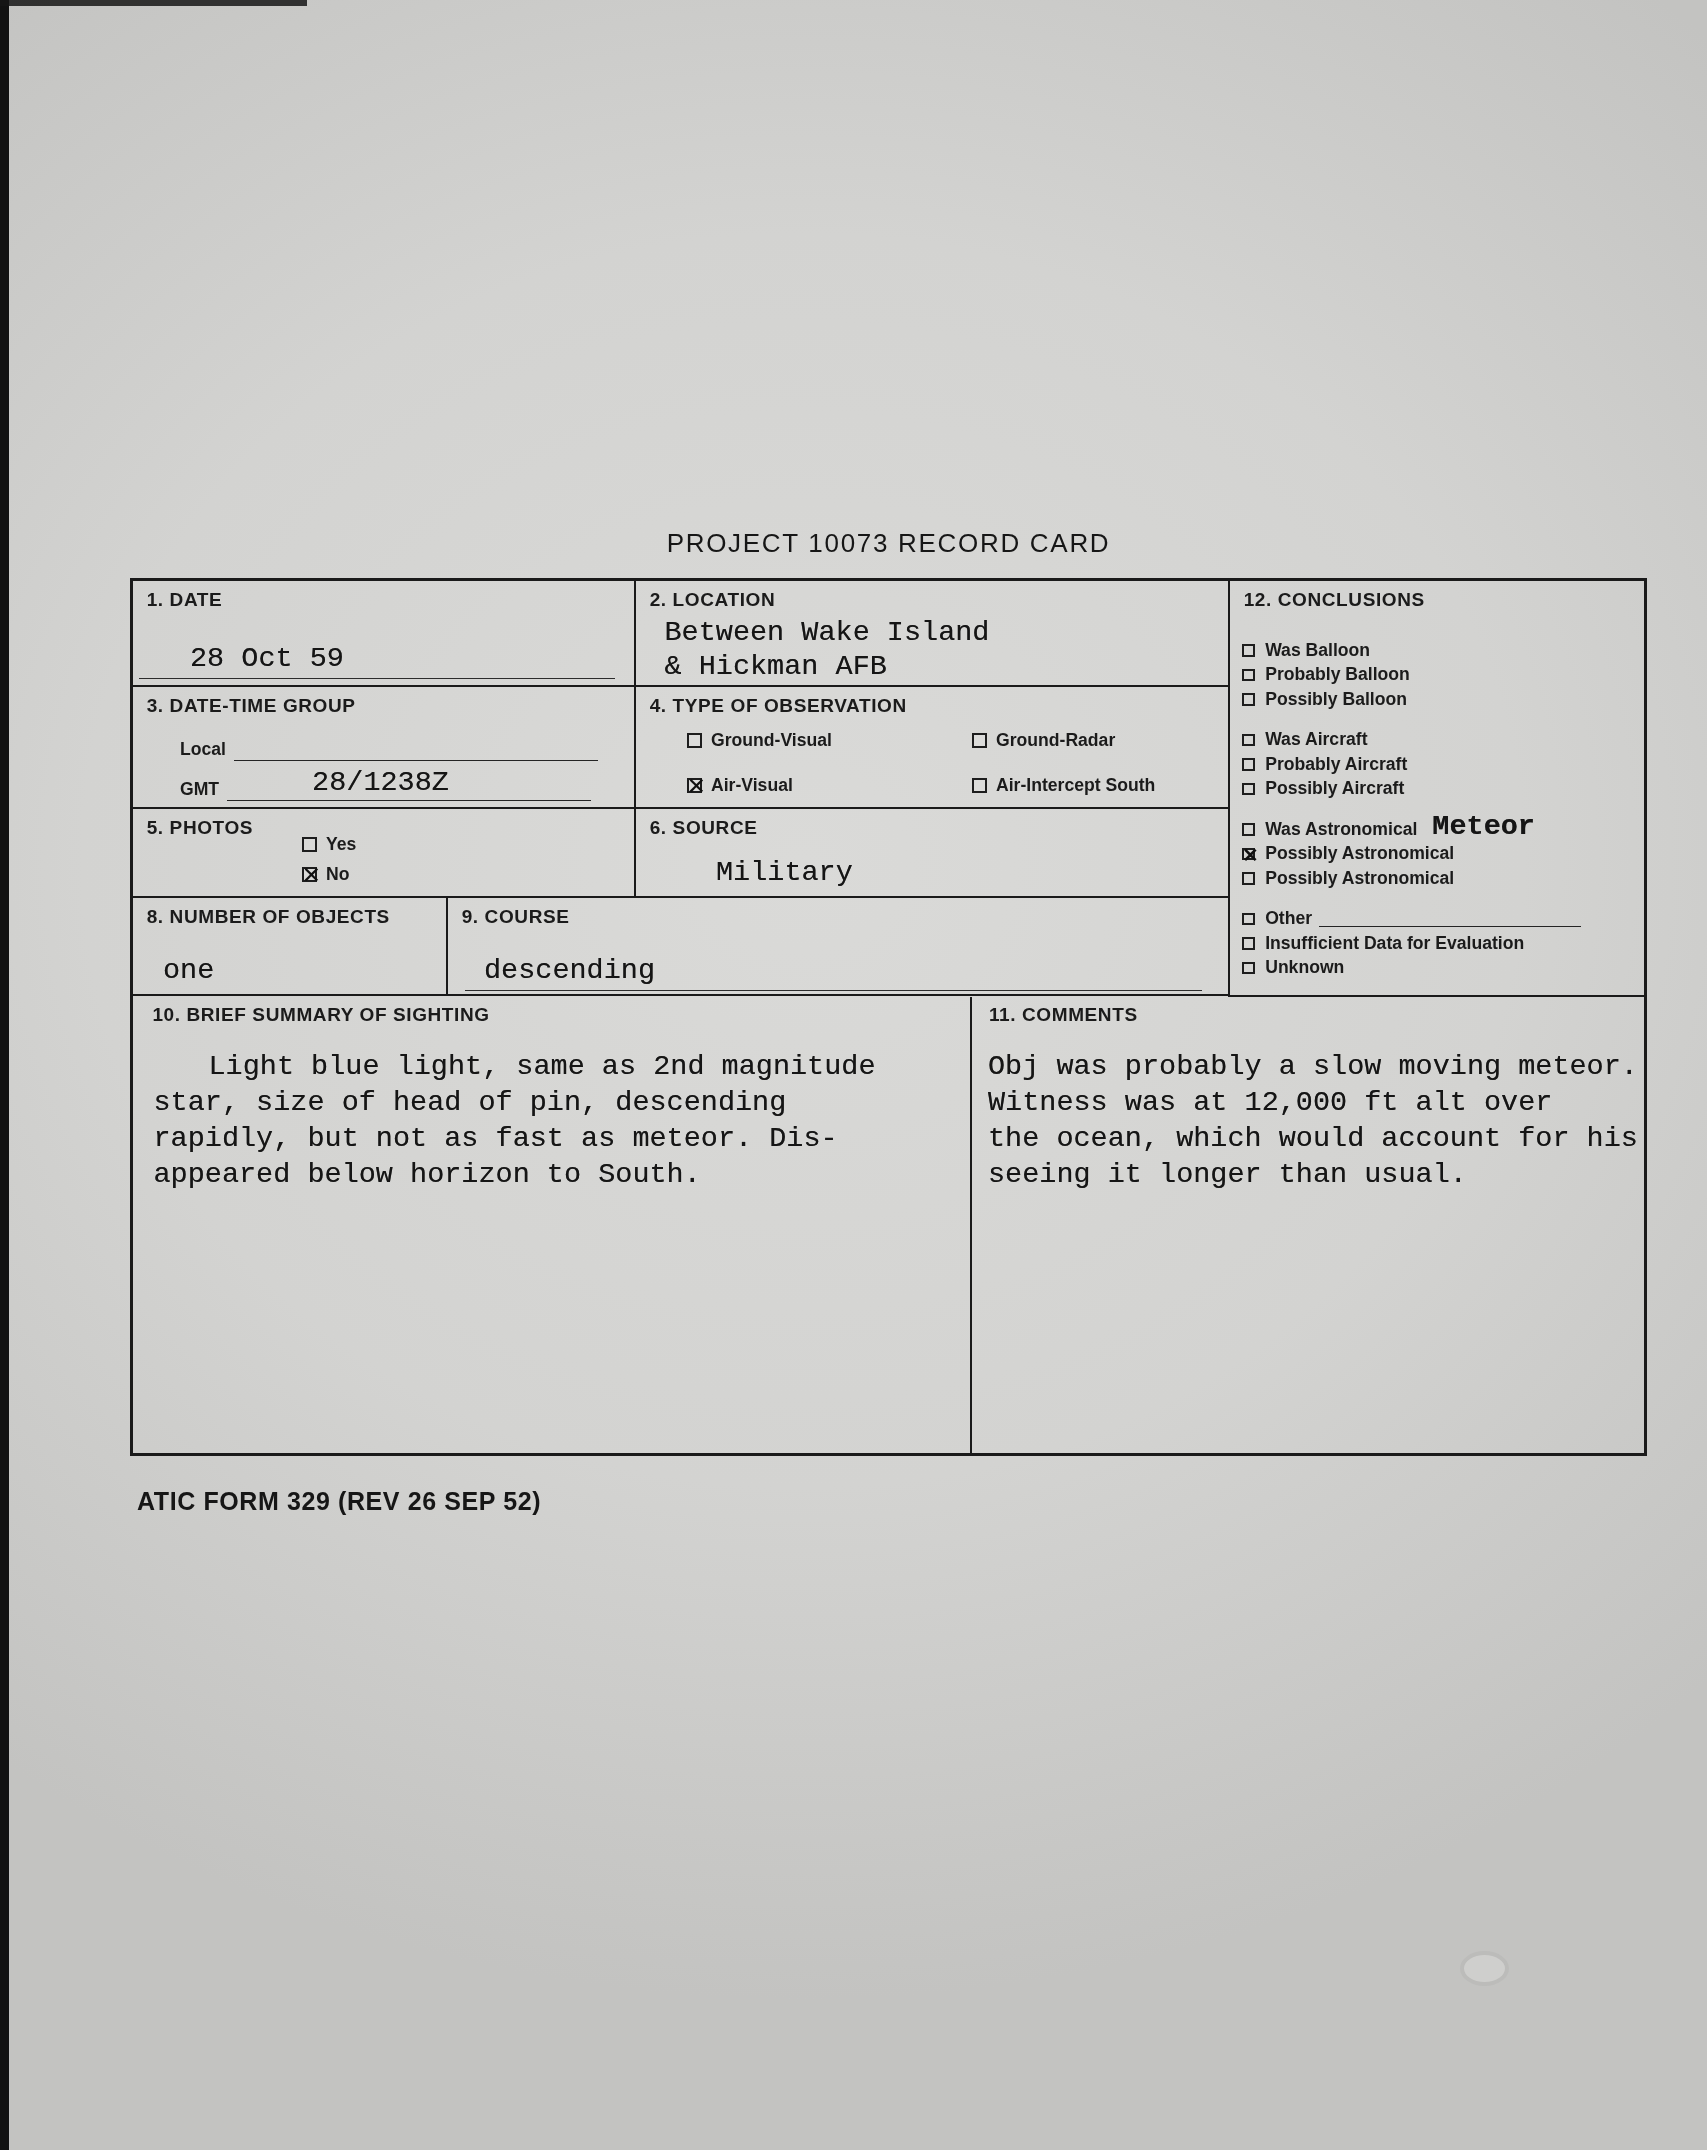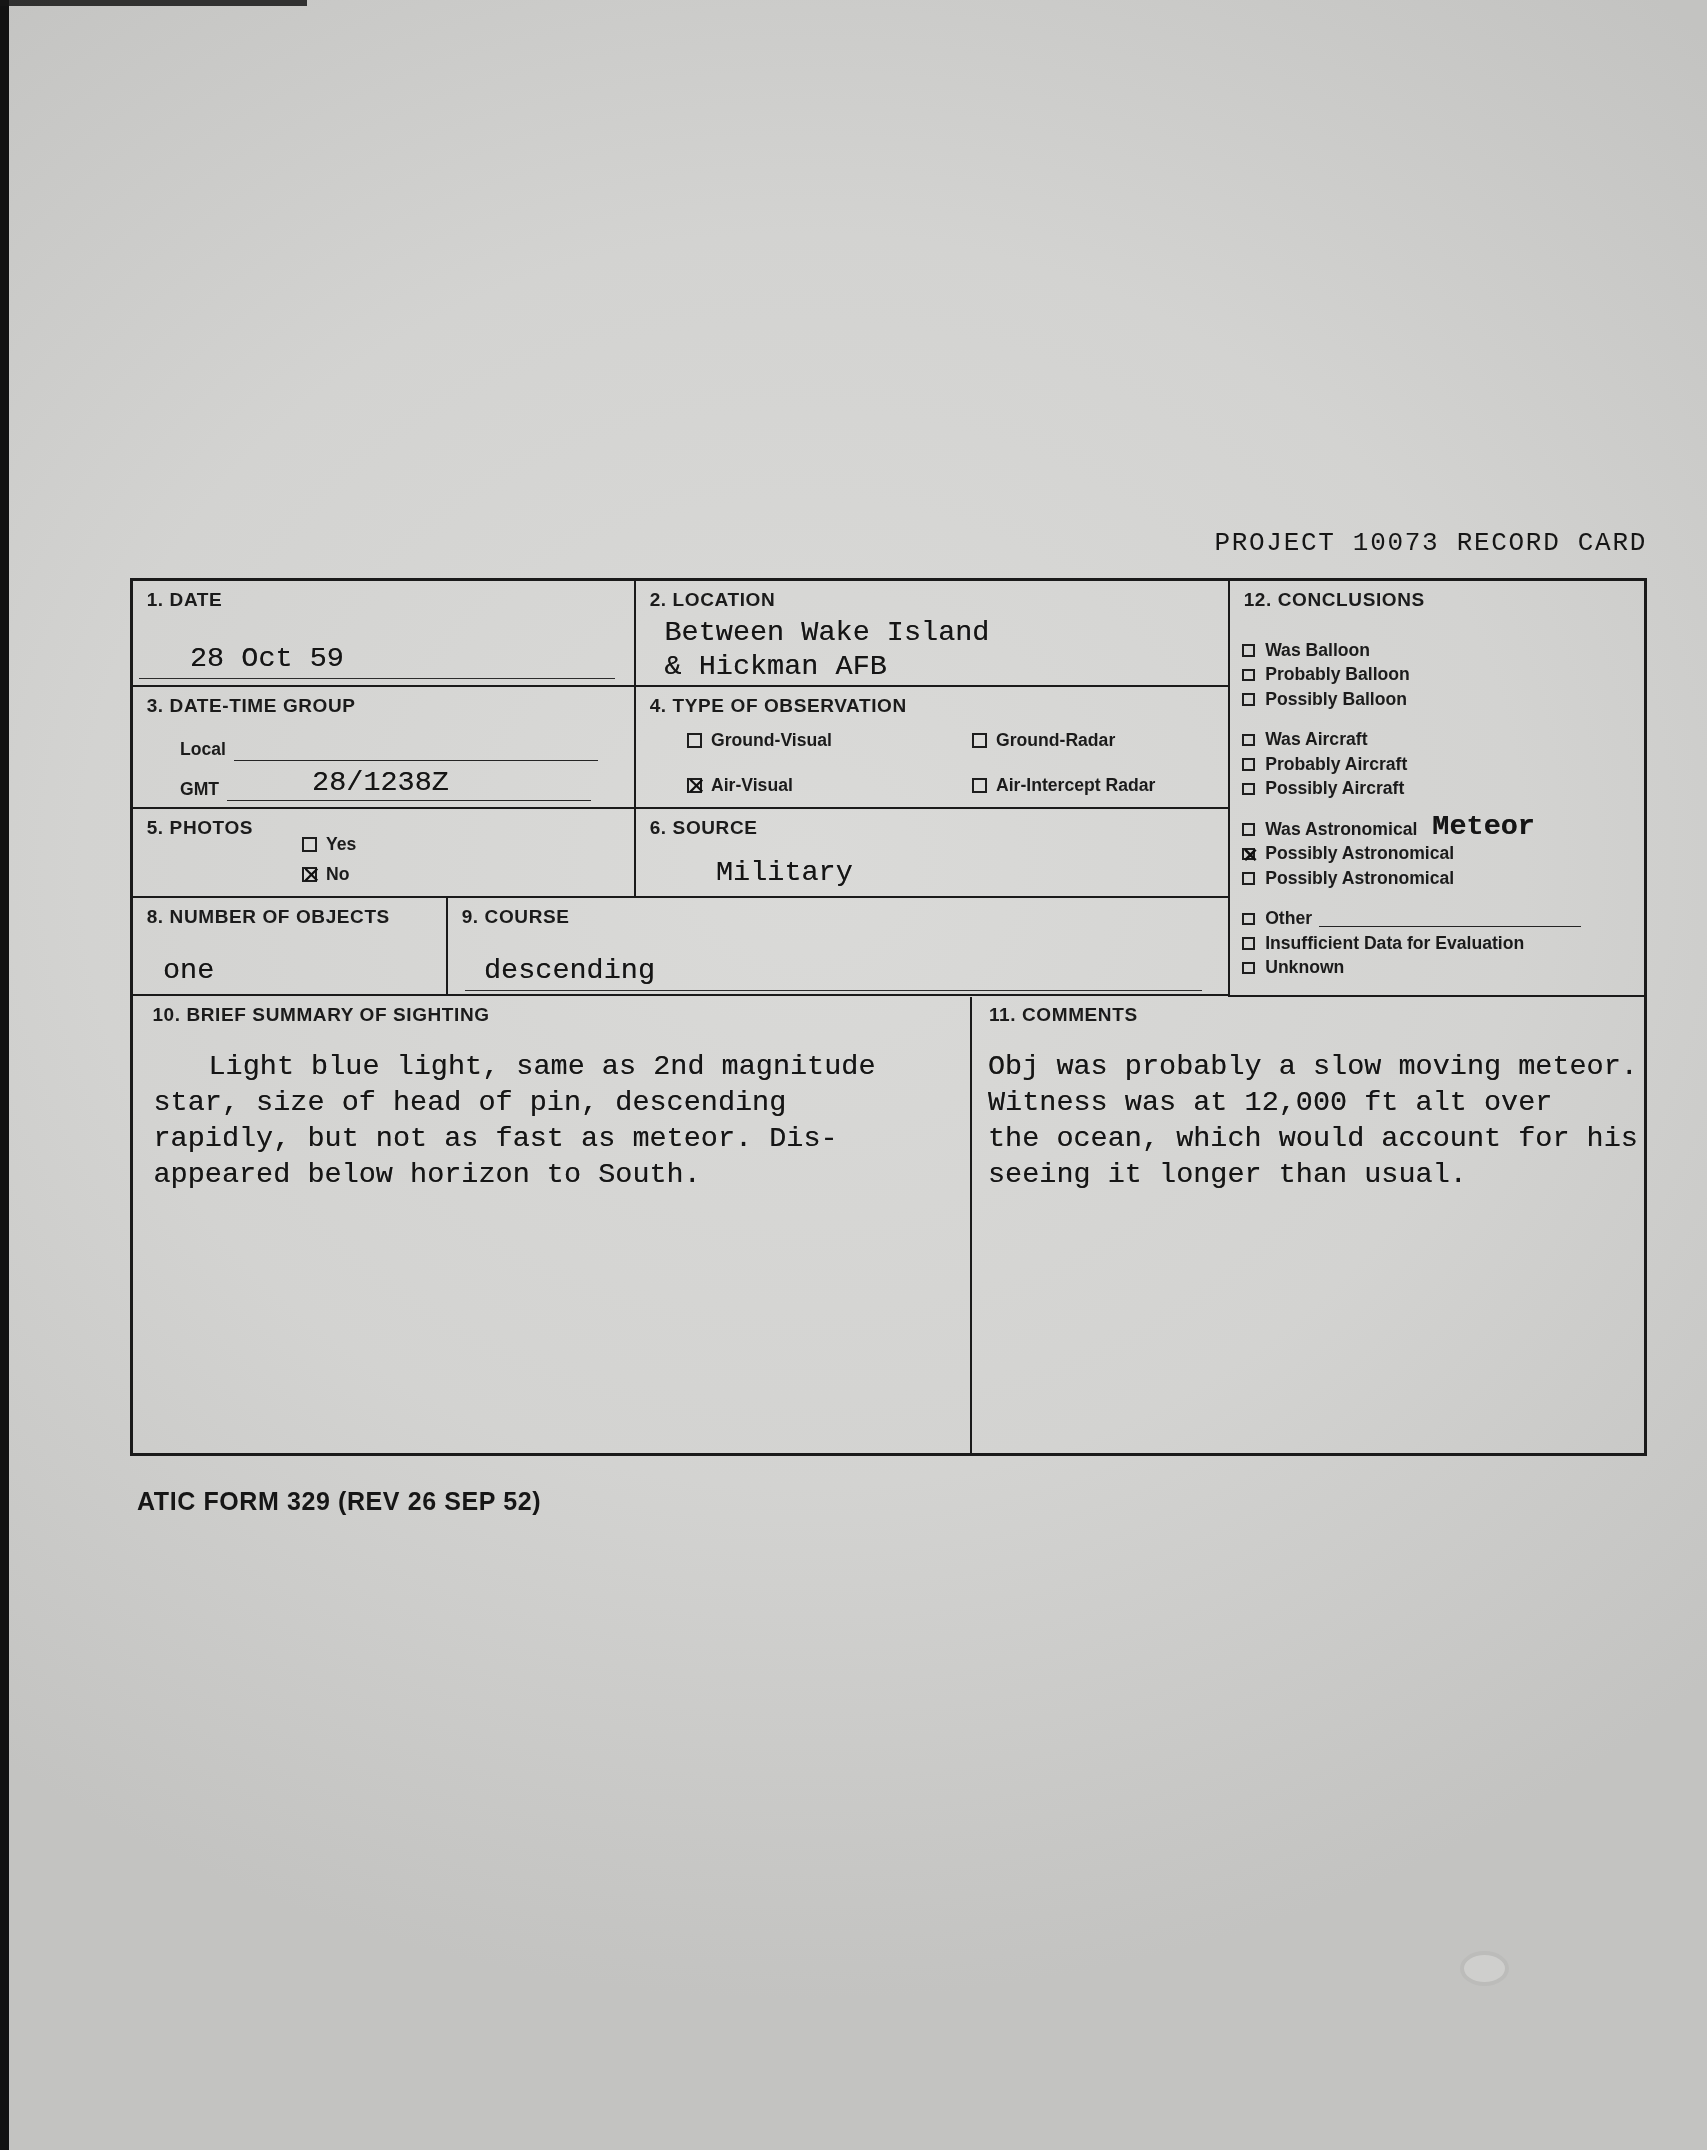--- a/index.html
+++ b/index.html
@@ -7,22 +7,22 @@
   .page {
     position: relative; width: 1708px; height: 2151px; overflow: hidden;
     background: radial-gradient(ellipse 1309px 1139px at 47% 40%, #dadad8 0%, #d3d3d1 55%, #c3c3c1 100%);
     font-family: "Liberation Sans", sans-serif; color: #1b1b1b;
   }
   .edge-left { position:absolute; left:0; top:0; width:9px; height:100%; background:#121212; }
   .edge-top { position:absolute; left:0; top:0; width:307px; height:5.7px; background:#161616; opacity:.85; }
   .artifact-circle { position:absolute; left:1460px; top:1951px; width:49px; height:35px;
     border:4px solid #bcbcba; border-radius:50%; background:rgba(230,230,228,.35); }
 
-  .title { position:absolute; left:130px; top:528px; width:1517px; text-align:right;
-    font-size:26px; letter-spacing:1.7px; font-weight:400; color:#161616;font-family:Liberation Mono, monospace; }
+  .title { position:absolute; left:130px; top:528px; width:1517px; text-align:center;
+    font-size:26px; letter-spacing:1.7px; font-weight:400; color:#161616; }
 
   .card { position:absolute; left:130px; top:578px; width:1517px; height:878px;
     border:3.4px solid #1a1a1a; display:flex; flex-direction:column; }
   .row-top { display:flex; height:416px;justify-content:flex-end; }
   .main-left { width:1095px; display:flex; flex-direction:column; }
   .r1 { height:106px; display:flex; }
   .r2 { height:122px; display:flex; }
   .r3 { height:89px; display:flex; }
   .r4 { height:98px; display:flex; }
   .cell { position:relative; overflow:hidden; border-right:2.3px solid #1a1a1a; border-bottom:2.3px solid #1a1a1a; }
@@ -134,21 +134,21 @@
               <div class="opt">
                 <span class="cb"></span>
                 <span>Ground-Radar</span>
               </div>
               <div class="opt">
                 <span class="cb checked"></span>
                 <span>Air-Visual</span>
               </div>
               <div class="opt">
                 <span class="cb"></span>
-                <span>Air-Intercept Radar</span>
+                <span>Air-Intercept South</span>
               </div>
             </div>
           </div>
         </div>
 
         <div class="r3">
           <div class="cell c-photos">
             <div class="lab">5. PHOTOS</div>
             <div class="photos-opts">
               <div class="opt">

